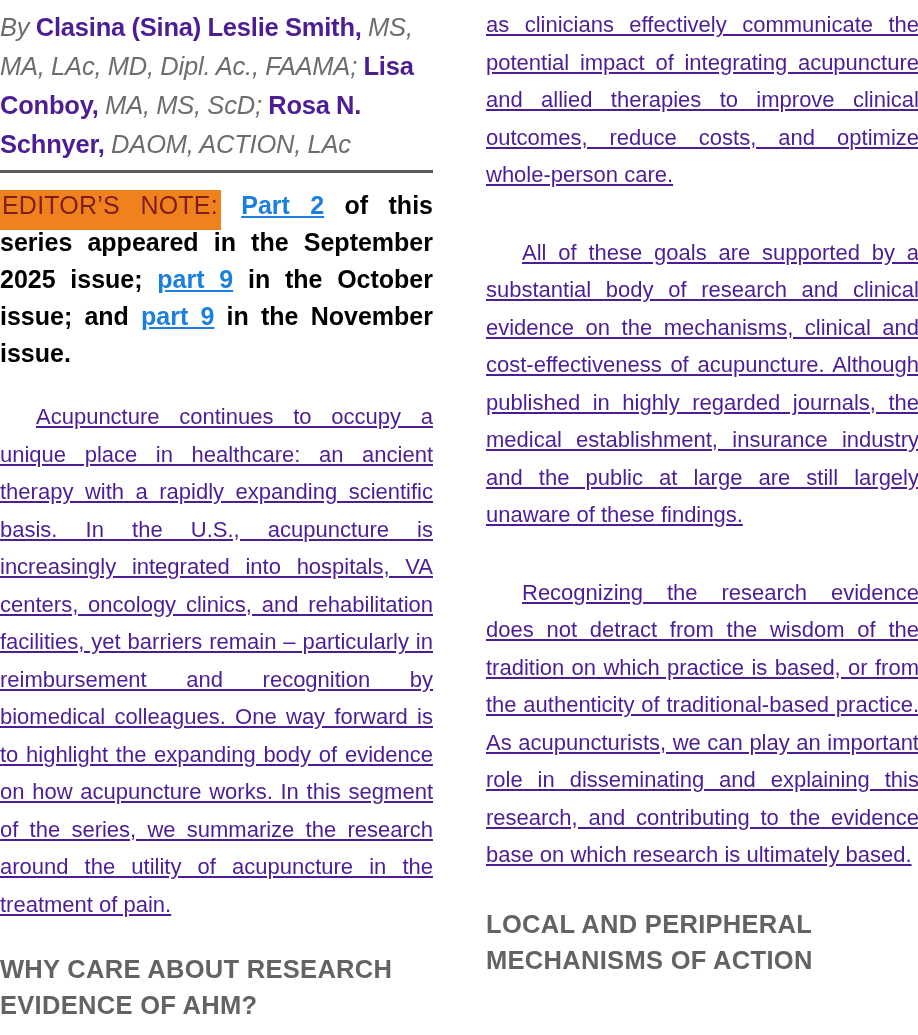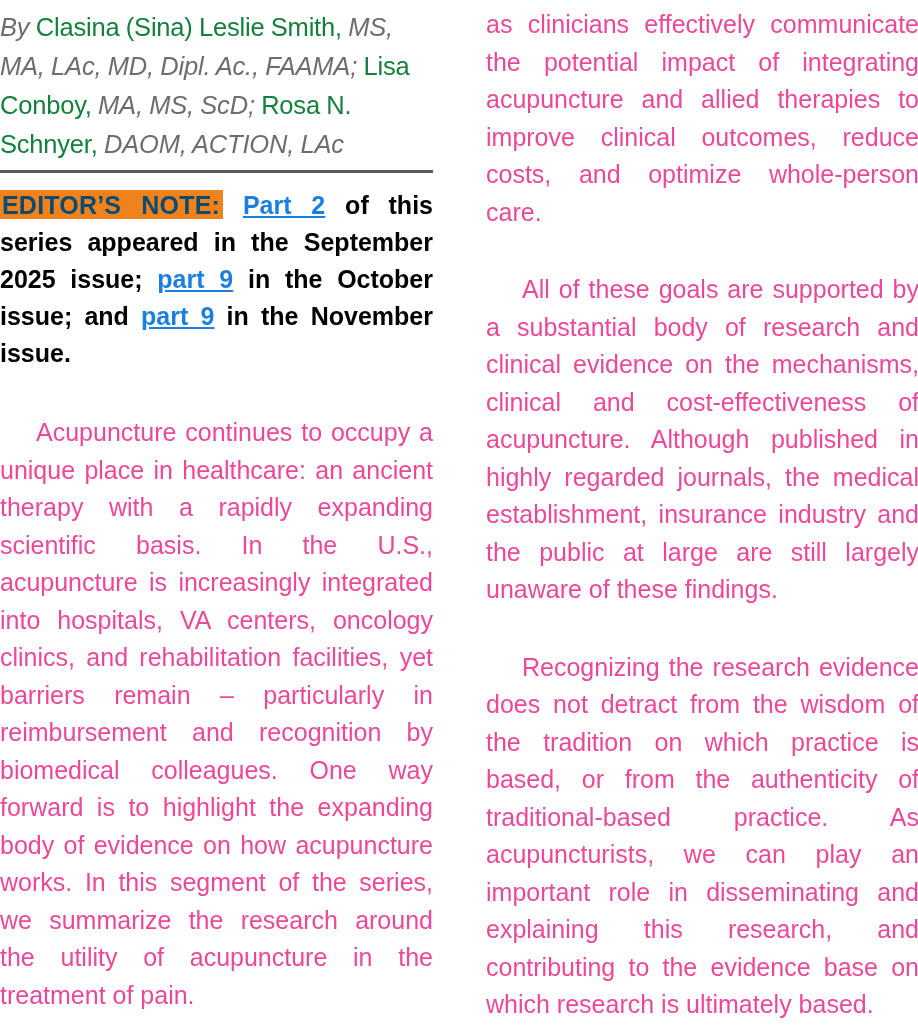--- a/index.html
+++ b/index.html
@@ -45,22 +45,22 @@
     letter-spacing: -0.2px;
     margin: 0;
     padding-top: 8px;
     color: #6d6d6d;
     font-style: italic;
     text-align: left;
     word-spacing: -0.5px;
   }
   .byline .name {
     font-style: normal;
-    font-weight: normal;
-    color: #15803d;
+    font-weight: bold;
+    color: #4c1d95;
   }
   .byline .cred {
     font-style: italic;
     color: #6d6d6d;
     font-weight: normal;
   }
 
   .byline-rule {
     border: 0;
     border-top: 3px solid #5b5b5b;
@@ -73,44 +73,45 @@
     margin: 14px 0 0 0;
     font-size: 25px;
     line-height: 37px;
     font-weight: bold;
     color: #000000;
     text-align: justify;
     word-spacing: 0.5px;
   }
   .editors-note .en-tag {
     background: #f0821e;
-    color: #0c4a6e;
-    font-weight: bold;
-    padding: 1px 3px 0 2px;
+    color: #7f1d1d;
+    font-weight: normal;
+    padding: 1px 3px 11px 2px;
     letter-spacing: 0.2px;
   }
   .editors-note .en-link {
     color: #1b7fdf;
     font-weight: bold;
   }
 
   
   p.body {
     margin: 0;
-    font-size: 25px;
+    font-size: 22px;
     line-height: 37.5px;
     text-align: justify;
     text-indent: 36px;
-    color: #ec4899;
+    color: #4c1d95;
     word-spacing: 0px;
     -webkit-hyphens: none;
     hyphens: none;
+    text-decoration: underline;
   }
   p.body.first-after-note {
-    margin-top: 42px;
+    margin-top: 26px;
   }
   p.body.tight {
     text-indent: 36px;
     margin-top: 40px;
   }
   p.body.noindent {
     text-indent: 0;
   }
 
   

